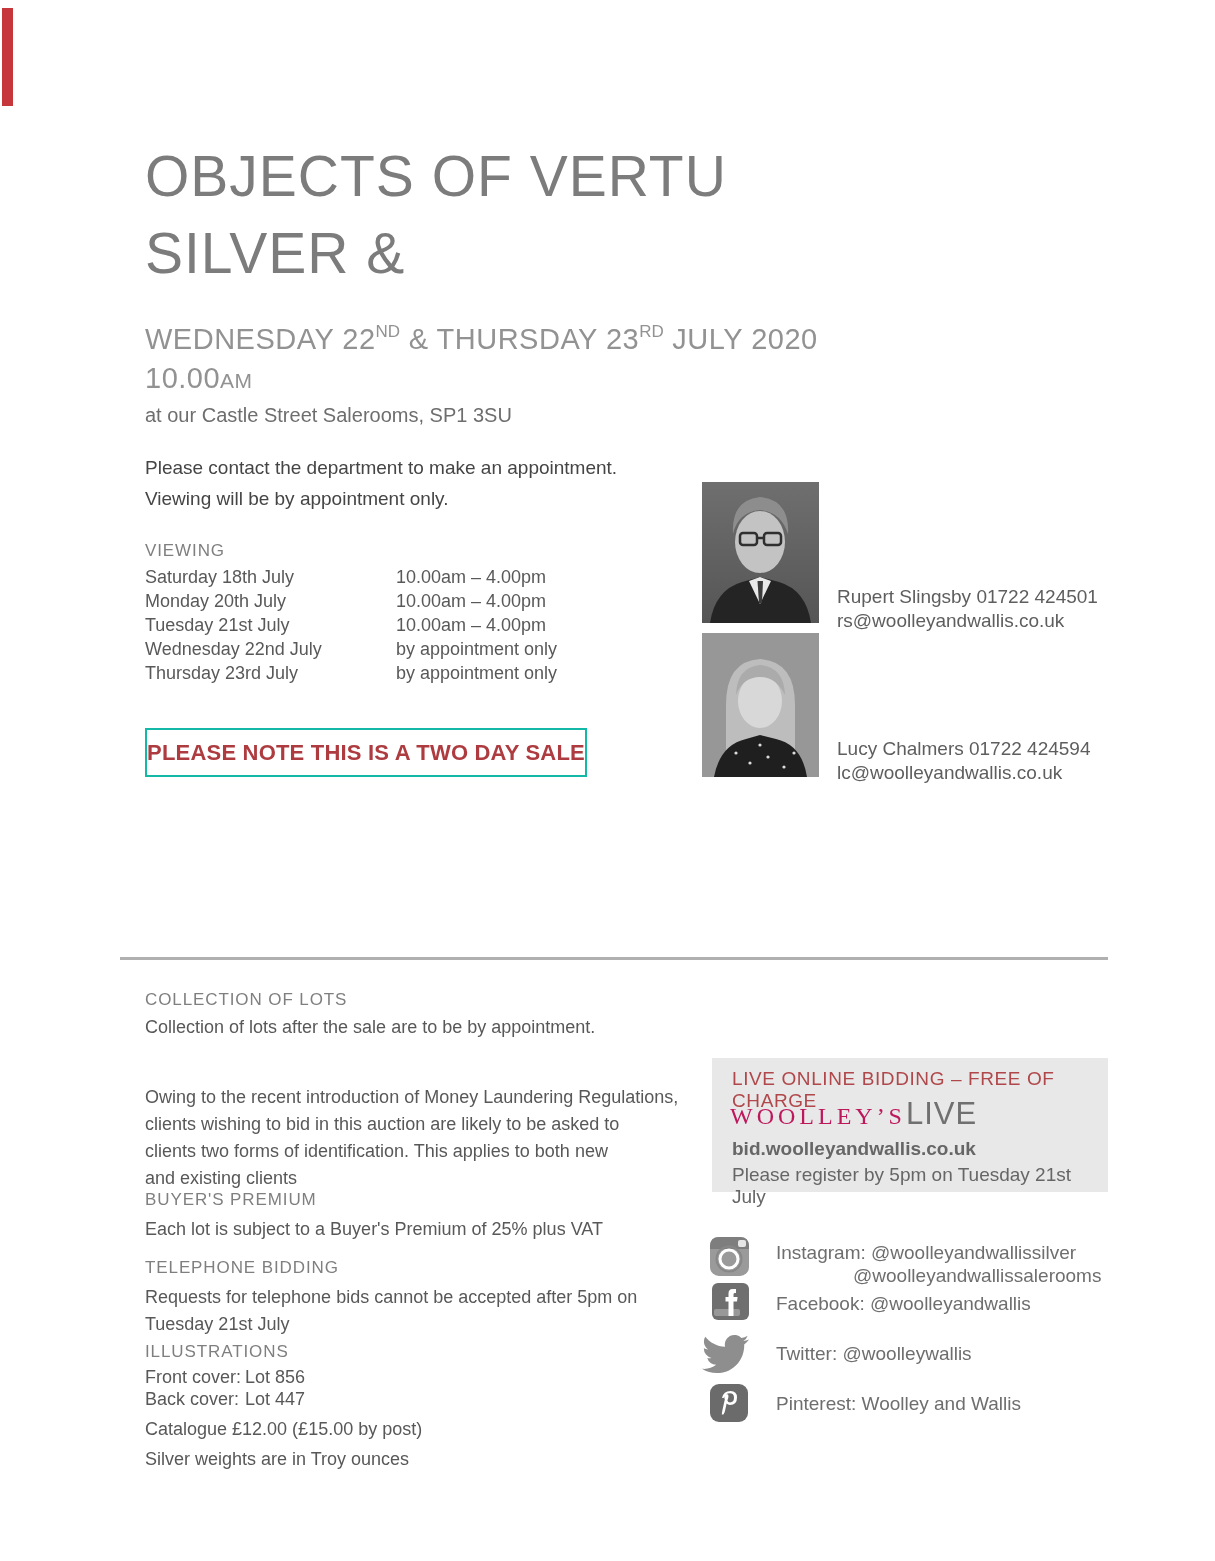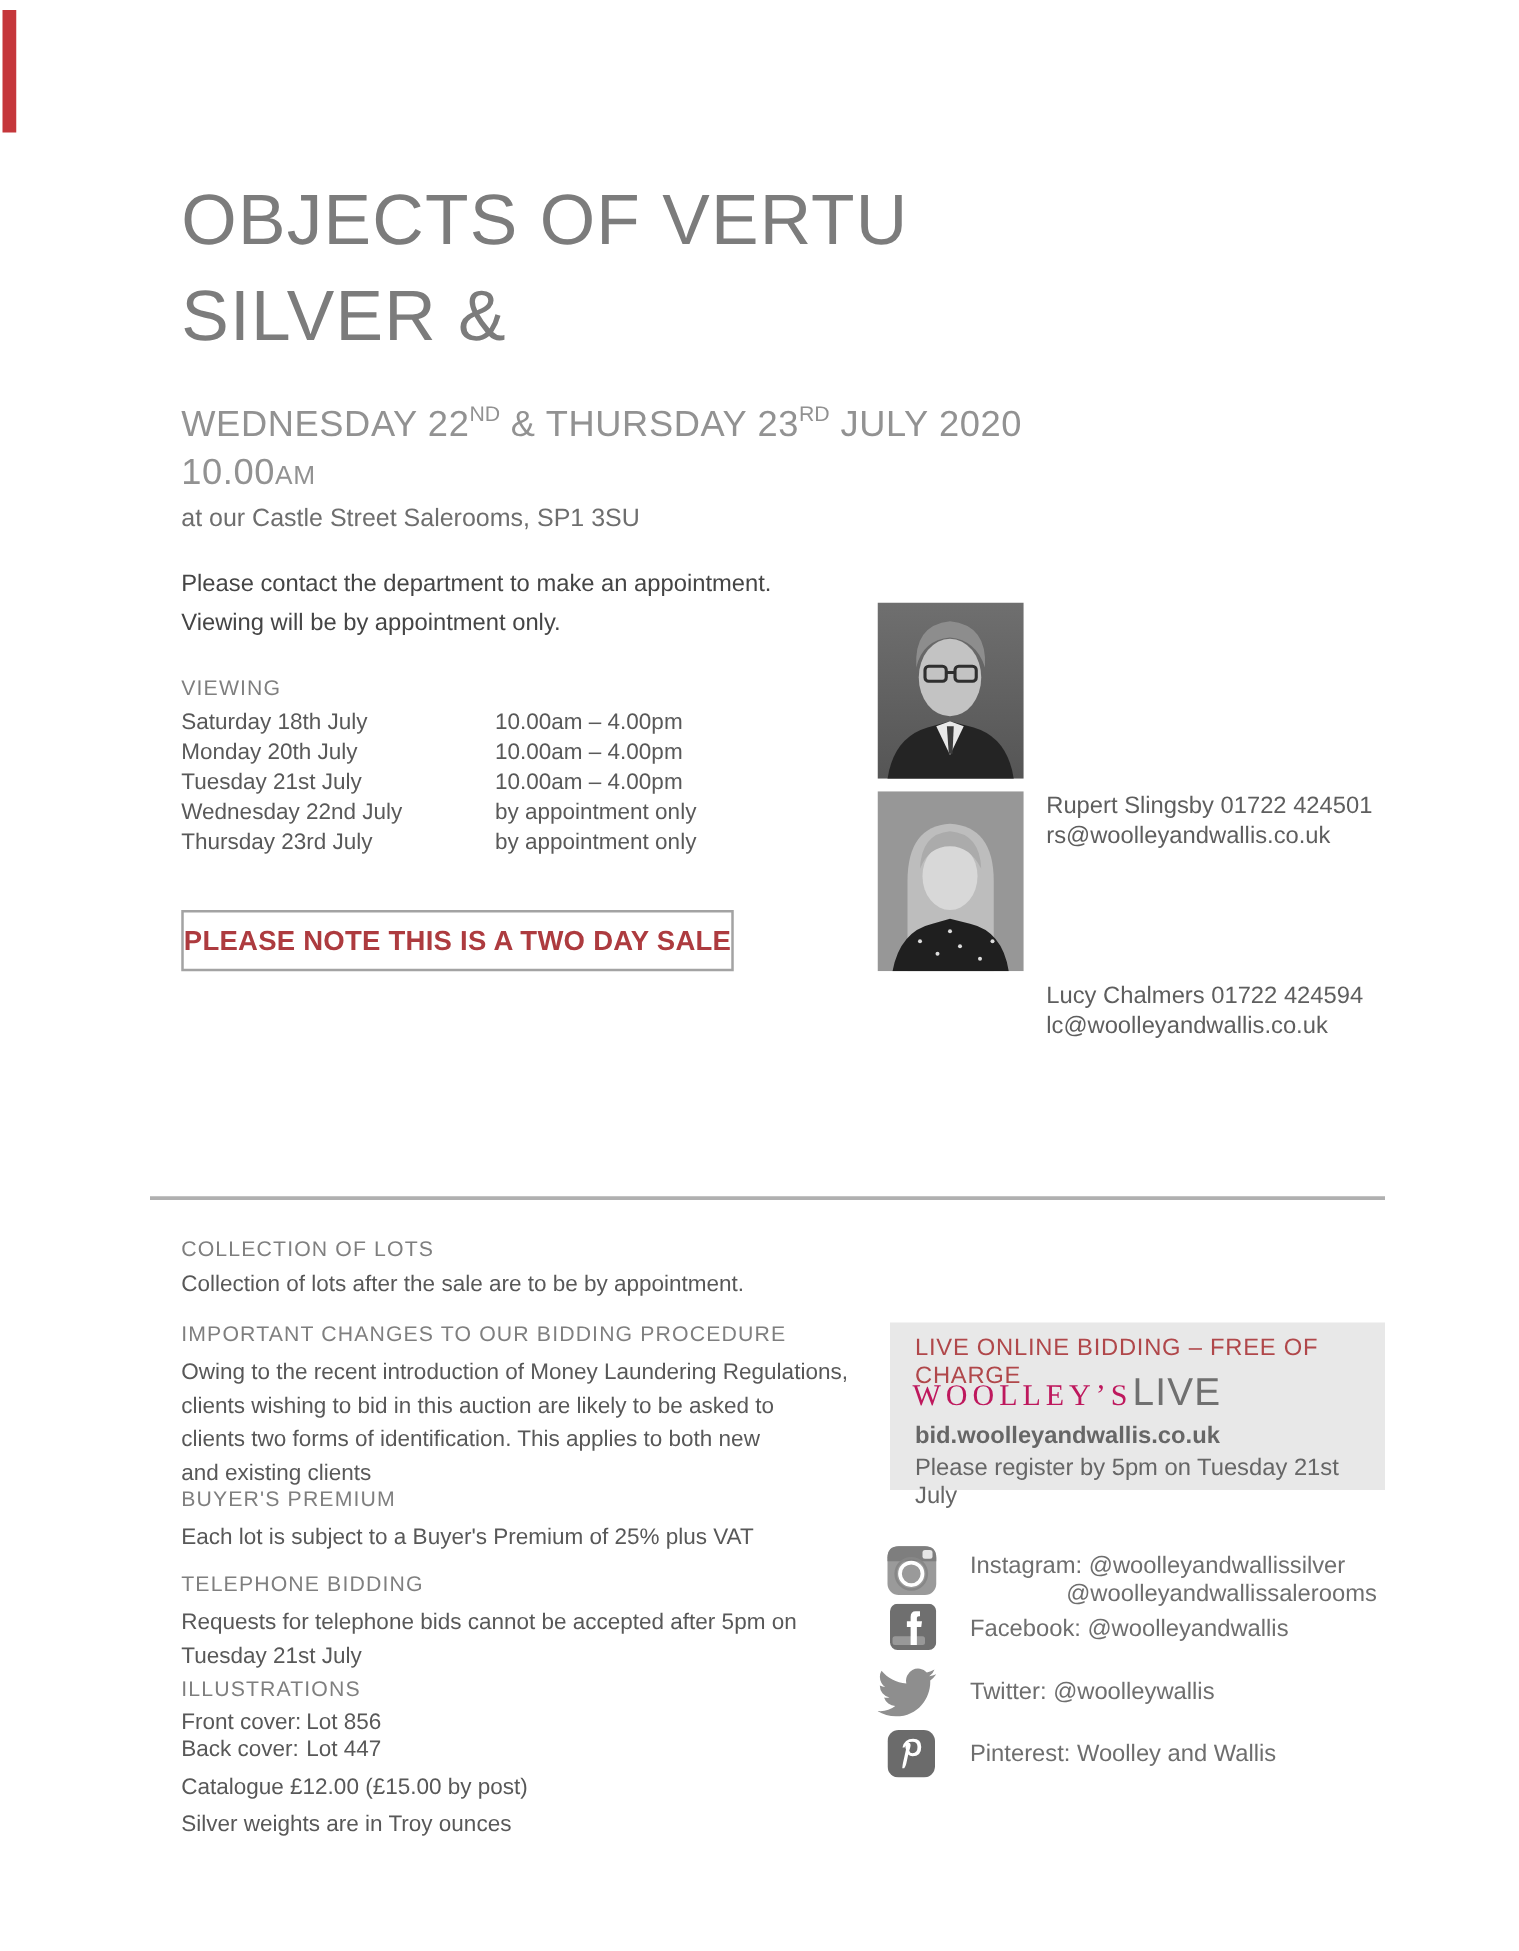--- a/index.html
+++ b/index.html
@@ -22,27 +22,27 @@
 
   .sec-head{font-size:17px;color:#7f7f7f;letter-spacing:.9px;}
   .body-txt{font-size:18px;color:#585858;line-height:27px;white-space:pre-line;}
 
   .viewing-head{position:absolute;left:145px;top:541px;}
   .view-row{position:absolute;left:145px;width:460px;font-size:18px;color:#595959;}
   .view-row .day{position:absolute;left:0;}
   .view-row .time{position:absolute;left:251px;}
 
   .notice-box{position:absolute;left:145px;top:728px;width:438px;height:45px;
-              border:2px solid #a3a3a3;display:flex;align-items:center;justify-content:center;}
+              border:2px solid #14b8a6;display:flex;align-items:center;justify-content:center;}
   .notice-box span{font-size:22px;font-weight:bold;color:#ad3b3f;letter-spacing:.2px;}
 
   .photo{position:absolute;left:702px;width:117px;}
   .photo svg{display:block;}
 
-  .contact{position:absolute;left:837px;font-size:19px;line-height:24px;color:#5e5e5e;margin-top:48px;}
+  .contact{position:absolute;left:837px;font-size:19px;line-height:24px;color:#5e5e5e;}
 
   .divider{position:absolute;left:120px;top:957px;width:988px;height:3px;background:#b0b0b0;}
 
   .left-col{position:absolute;left:145px;width:560px;}
 
   .illus-row{position:absolute;left:145px;font-size:18px;color:#585858;}
   .illus-row .lab{display:inline-block;width:100px;}
 
   .live-box{position:absolute;left:712px;top:1058px;width:396px;height:134px;background:#e8e8e8;}
   .live-banner{position:absolute;left:20px;top:10px;font-size:19px;color:#b0474a;letter-spacing:.6px;}
@@ -153,21 +153,20 @@
   <div class="contact" style="top:737px">
     <div>Lucy Chalmers 01722 424594</div>
     <div>lc@woolleyandwallis.co.uk</div>
   </div>
 
   <div class="divider"></div>
 
   <div class="sec-head left-col" style="top:990px">COLLECTION OF LOTS</div>
   <div class="body-txt left-col" style="top:1014px">Collection of lots after the sale are to be by appointment.</div>
 
-  <div class="sec-head left-col" style="top:1058px">IMPORTANT CHANGES TO OUR BIDDING PROCEDURE</div>
   <div class="body-txt left-col" style="top:1084px">Owing to the recent introduction of Money Laundering Regulations,
 clients wishing to bid in this auction are likely to be asked to
 clients two forms of identification. This applies to both new
 and existing clients</div>
 
   <div class="sec-head left-col" style="top:1190px">BUYER'S PREMIUM</div>
   <div class="body-txt left-col" style="top:1216px">Each lot is subject to a Buyer's Premium of 25% plus VAT</div>
 
   <div class="sec-head left-col" style="top:1258px">TELEPHONE BIDDING</div>
   <div class="body-txt left-col" style="top:1284px">Requests for telephone bids cannot be accepted after 5pm on

